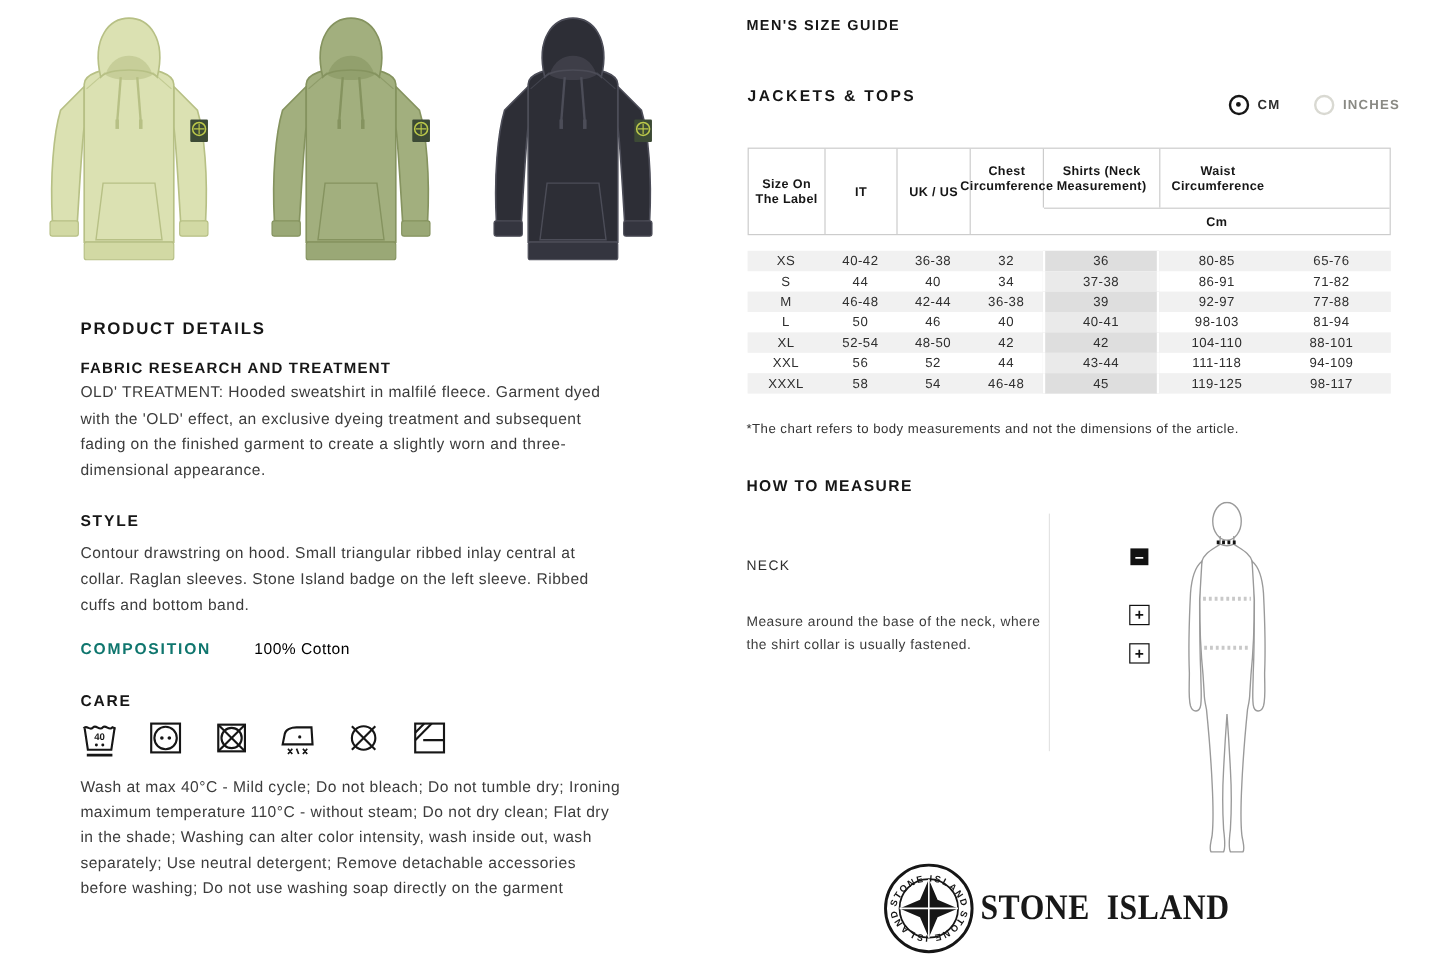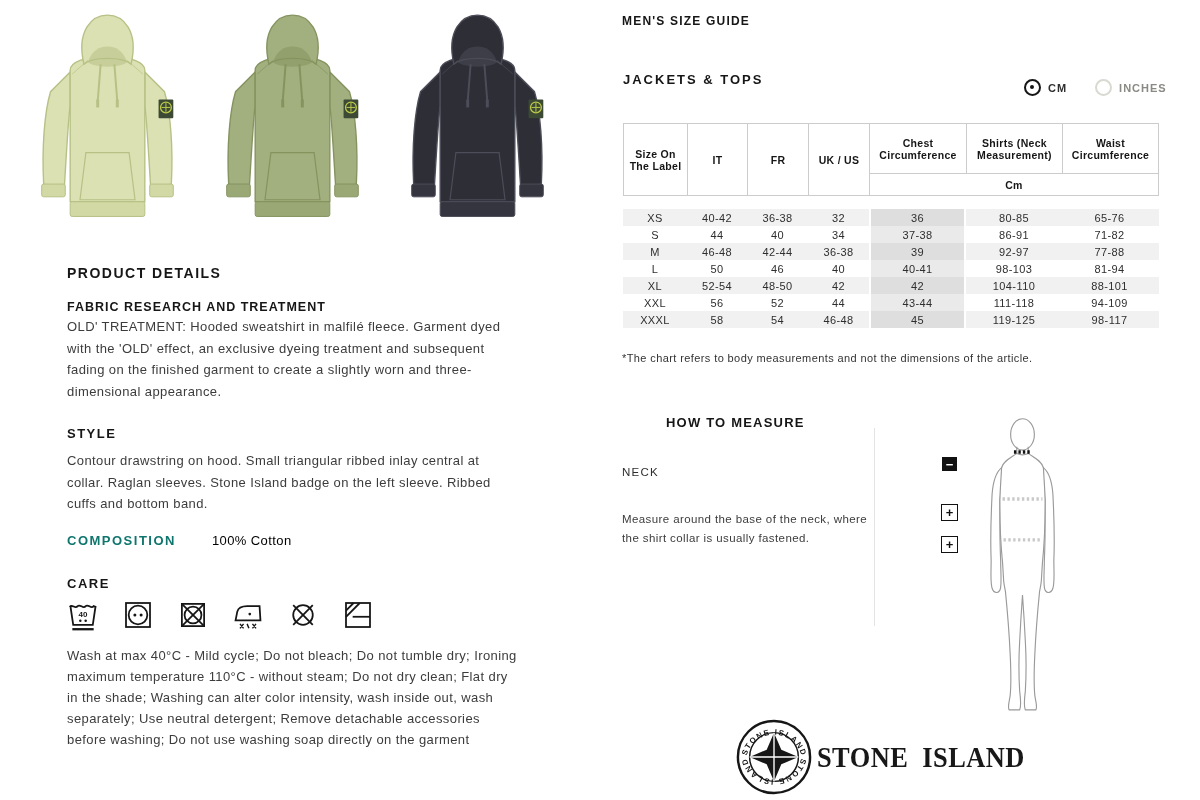--- a/index.html
+++ b/index.html
@@ -55,21 +55,21 @@
   .hc.cm{grid-column:5/8;grid-row:2;border-top:1px solid #ccc;border-right:none;}
   #sg-body{margin-top:13px;}
   .sg-row{display:grid;grid-template-columns:64px 60px 61px 61px 97px 96px 95px;height:17px;
           align-items:stretch;text-align:center;font-size:11px;color:#2e2e2e;letter-spacing:.4px;}
   .sg-row div{display:flex;align-items:center;justify-content:center;}
   .sg-row:nth-child(odd){background:#f1f1f1;}
   .sg-row .c-neck{background:#eaeaea;border-left:2px solid #fff;border-right:2px solid #fff;box-sizing:border-box;}
   .sg-row:nth-child(odd) .c-neck{background:#dedede;}
 
   #footnote{position:absolute;top:352px;left:0;font-size:11px;letter-spacing:.4px;color:#333;}
-  #htm-title{position:absolute;top:415px;left:0;font-size:13px;font-weight:bold;letter-spacing:1.2px;color:#161616;margin-left:44px;}
+  #htm-title{position:absolute;top:397px;left:0;font-size:13px;font-weight:bold;letter-spacing:1.2px;color:#161616;}
   #neck-label{position:absolute;top:466px;left:0;font-size:11.5px;letter-spacing:1.2px;color:#2e2e2e;}
   #measure-text{position:absolute;top:510px;left:0;width:250px;font-size:11.5px;line-height:19px;letter-spacing:.4px;color:#3c3c3c;}
   #htm-divider{position:absolute;left:252px;top:428px;width:1px;height:198px;background:#e3e3e3;}
   .sq-btn{position:absolute;display:flex;align-items:center;justify-content:center;cursor:pointer;
           font-weight:bold;box-sizing:border-box;}
   #btn-minus{left:320px;top:457px;width:15px;height:14px;background:#111;color:#fff;font-size:13px;line-height:1;}
   #btn-plus1{left:319px;top:504px;width:17px;height:17px;background:#fff;border:1.5px solid #111;color:#111;font-size:13px;}
   #btn-plus2{left:319px;top:536px;width:17px;height:17px;background:#fff;border:1.5px solid #111;color:#111;font-size:13px;}
 
   #figure{position:absolute;left:353px;top:418px;width:95px;height:314px;}
@@ -227,21 +227,20 @@
     <div class="radio-opt">
       <span class="radio-circle unsel"></span>
       <span class="radio-lbl" style="color:#8a8a84">INCHES</span>
     </div>
   </div>
 
   <div id="size-table">
     <div id="sg-head">
       <div class="hc span2">Size On The Label</div>
       <div class="hc span2">IT</div>
-      <div class="hc span2">FR</div>
       <div class="hc span2">UK / US</div>
       <div class="hc">Chest Circumference</div>
       <div class="hc">Shirts (Neck Measurement)</div>
       <div class="hc last">Waist Circumference</div>
       <div class="hc cm">Cm</div>
     </div>
     <div id="sg-body">
       <div class="sg-row">
         <div>XS</div>
           <div>40-42</div>

